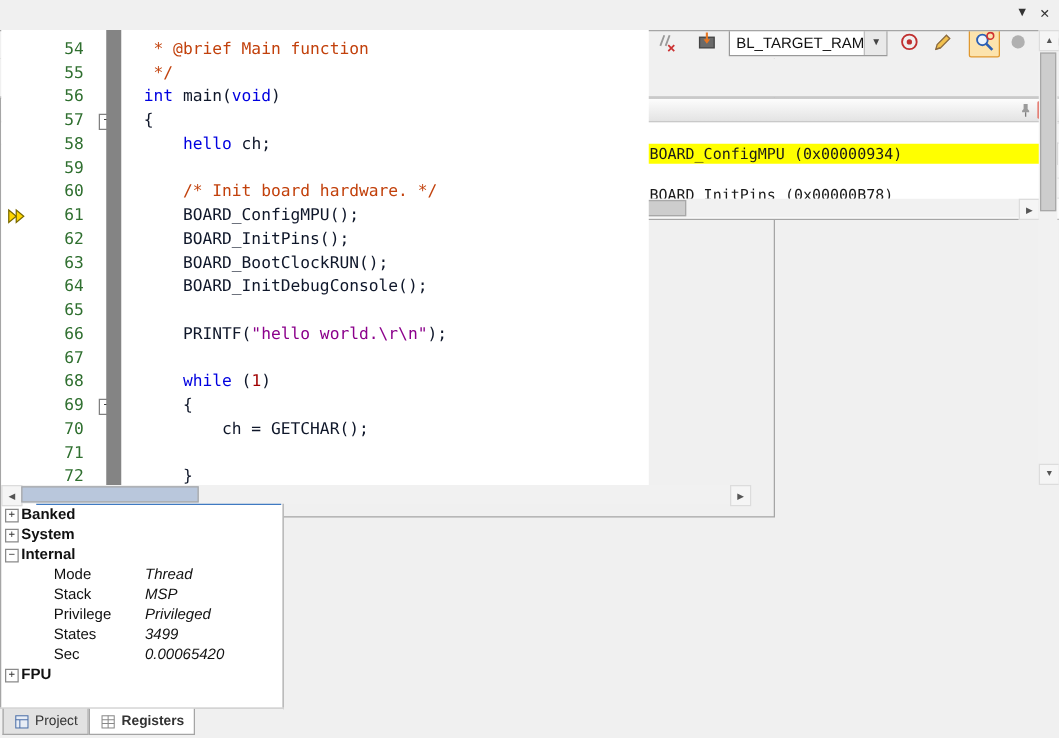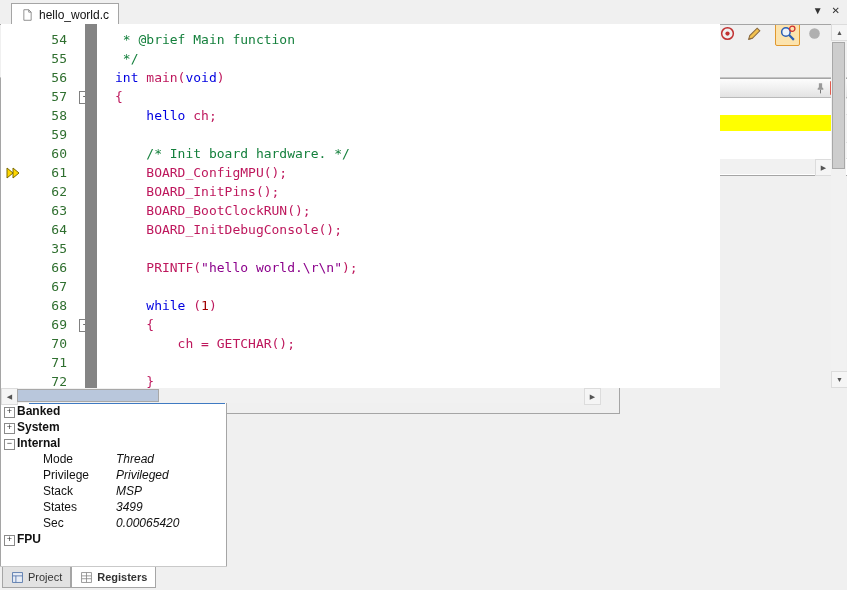--- a/index.html
+++ b/index.html
@@ -66,32 +66,32 @@
   #disasm-vscroll{position:absolute;top:19px;right:1px;width:15px;height:61px;}
   #disasm-vscroll .down{position:absolute;bottom:0;}
   #disasm-hscroll{position:absolute;left:1px;right:16px;bottom:1px;height:15px;}
   #disasm-hscroll .right{position:absolute;right:0;top:0;}
 
   
   #editor-panel{left:229px;top:178px;width:618px;height:412px;background:#f0f0f0;border:1px solid #a5a5a5;}
   #tabbar{position:absolute;left:0;top:0;right:0;height:24px;background:#f0f0f0;border-bottom:1px solid #a5a5a5;display:flex;align-items:flex-end;padding-left:11px;}
   .etab{height:21px;background:#fff;border:1px solid #a5a5a5;border-bottom:none;display:flex;align-items:center;gap:5px;padding:0 9px;font-size:12px;position:relative;top:1px;}
   #tab-ctrl{position:absolute;right:7px;top:5px;display:flex;gap:9px;font-size:10px;color:#333;}
-  #editor-body{position:absolute;left:1px;top:24px;width:719px;height:364px;background:#fff;overflow:hidden;font-family:"DejaVu Sans Mono",monospace;font-size:13px;}
+  #editor-body{position:absolute;left:1px;top:24px;width:518px;height:364px;background:#fff;overflow:hidden;font-family:"DejaVu Sans Mono",monospace;font-size:13px;}
   #code-lines{padding-top:6px;}
   .code-line{display:flex;height:19px;line-height:19px;white-space:pre;}
   .ln{width:66px;text-align:right;padding-right:10px;color:#2f6f2f;}
   .fold{width:18px;position:relative;}
   .fbox{position:absolute;left:2px;top:4px;width:11px;height:11px;border:1px solid #808080;background:#fff;font-size:9px;line-height:9px;text-align:center;color:#333;}
   .codecell{padding-left:20px;}
   #gutter-strip{position:absolute;left:84px;top:0;bottom:0;width:12px;background:#848484;}
   #exec-arrow{position:absolute;left:4px;width:17px;height:14px;}
-  .tk-p{color:#be185d;}
+  .tk-p{color:#0f172a;}
   .tk-k{color:#0000e0;}
-  .tk-c{color:#15803d;}
+  .tk-c{color:#c2410c;}
   .tk-s{color:#8b008b;}
   .tk-n{color:#a00000;}
   #editor-vscroll{position:absolute;top:24px;right:1px;width:15px;height:364px;}
   #editor-vscroll .down{position:absolute;bottom:0;}
   #editor-hscroll{position:absolute;left:1px;top:388px;height:15px;width:600px;}
   #editor-hscroll .right{position:absolute;right:0;top:0;}
   #editor-corner{position:absolute;right:1px;top:388px;width:15px;height:15px;background:#f0f0f0;}
 
   svg{display:block;}
 </style>
@@ -527,26 +527,26 @@
         </div>
         <div class="reg-row">
           <span class="reg-exp" style="left: 3px;">−</span>
           <span class="reg-label grp" style="left: 16px;">Internal</span>
         </div>
         <div class="reg-row">
           <span class="reg-label" style="left: 42px;">Mode</span>
           <span class="reg-value">Thread</span>
         </div>
         <div class="reg-row">
+          <span class="reg-label" style="left: 42px;">Stack</span>
+          <span class="reg-value">MSP</span>
+        </div>
+        <div class="reg-row">
           <span class="reg-label" style="left: 42px;">Privilege</span>
           <span class="reg-value">Privileged</span>
-        </div>
-        <div class="reg-row">
-          <span class="reg-label" style="left: 42px;">Stack</span>
-          <span class="reg-value">MSP</span>
         </div>
         <div class="reg-row">
           <span class="reg-label" style="left: 42px; text-align: right;">States</span>
           <span class="reg-value">3499</span>
         </div>
         <div class="reg-row">
           <span class="reg-label" style="left: 42px;">Sec</span>
           <span class="reg-value">0.00065420</span>
         </div>
         <div class="reg-row">
@@ -604,48 +604,39 @@
     </div>
     <div id="disasm-hscroll" class="sb">
       <div class="sarrow">◀</div>
       <div class="sthumb" style="top:1px;bottom:1px;left:16px;width:300px;"></div>
       <div class="sarrow right">▶</div>
     </div>
   </div>
 
   <div id="editor-panel">
     <div id="tabbar">
-      <div class="etab">
-        <span>
-            <svg width="13" height="14" viewBox="0 0 16 16">
-              <path d="M3.5 1.5h6l3 3v10h-9z" fill="#fff" stroke="#7a7a7a"></path>
-              <path d="M9.5 1.5v3h3" fill="none" stroke="#7a7a7a"></path>
-            </svg>
-          </span>
-        <span>hello_world.c</span>
-      </div>
       <div id="tab-ctrl">
         <span>▼</span>
         <span>✕</span>
       </div>
     </div>
     <div id="editor-body">
       <div id="code-lines">
           <div class="code-line"><span class="ln">54</span><span class="fold"></span><span class="codecell"><span class="tk-c"> * @brief Main function</span></span></div>
           <div class="code-line"><span class="ln">55</span><span class="fold"></span><span class="codecell"><span class="tk-c"> */</span></span></div>
           <div class="code-line"><span class="ln">56</span><span class="fold"></span><span class="codecell"><span class="tk-k">int</span><span class="tk-p"> main(</span><span class="tk-k">void</span><span class="tk-p">)</span></span></div>
           <div class="code-line"><span class="ln">57</span><span class="fold"><span class="fbox">−</span></span><span class="codecell"><span class="tk-p">{</span></span></div>
           <div class="code-line"><span class="ln">58</span><span class="fold"></span><span class="codecell"><span class="tk-p">    </span><span class="tk-k">hello</span><span class="tk-p"> ch;</span></span></div>
           <div class="code-line"><span class="ln">59</span><span class="fold"></span><span class="codecell"></span></div>
           <div class="code-line"><span class="ln">60</span><span class="fold"></span><span class="codecell"><span class="tk-p">    </span><span class="tk-c">/* Init board hardware. */</span></span></div>
           <div class="code-line"><span class="ln">61</span><span class="fold"></span><span class="codecell"><span class="tk-p">    BOARD_ConfigMPU();</span></span></div>
           <div class="code-line"><span class="ln">62</span><span class="fold"></span><span class="codecell"><span class="tk-p">    BOARD_InitPins();</span></span></div>
           <div class="code-line"><span class="ln">63</span><span class="fold"></span><span class="codecell"><span class="tk-p">    BOARD_BootClockRUN();</span></span></div>
           <div class="code-line"><span class="ln">64</span><span class="fold"></span><span class="codecell"><span class="tk-p">    BOARD_InitDebugConsole();</span></span></div>
-          <div class="code-line"><span class="ln">35</span><span class="fold"></span><span class="codecell"></span></div>
+          <div class="code-line"><span class="ln">65</span><span class="fold"></span><span class="codecell"></span></div>
           <div class="code-line"><span class="ln">66</span><span class="fold"></span><span class="codecell"><span class="tk-p">    PRINTF(</span><span class="tk-s">"hello world.\r\n"</span><span class="tk-p">);</span></span></div>
           <div class="code-line"><span class="ln">67</span><span class="fold"></span><span class="codecell"></span></div>
           <div class="code-line"><span class="ln">68</span><span class="fold"></span><span class="codecell"><span class="tk-p">    </span><span class="tk-k">while</span><span class="tk-p"> (</span><span class="tk-n">1</span><span class="tk-p">)</span></span></div>
           <div class="code-line"><span class="ln">69</span><span class="fold"><span class="fbox">−</span></span><span class="codecell"><span class="tk-p">    {</span></span></div>
           <div class="code-line"><span class="ln">70</span><span class="fold"></span><span class="codecell"><span class="tk-p">        ch = GETCHAR();</span></span></div>
           <div class="code-line"><span class="ln">71</span><span class="fold"></span></div>
           <div class="code-line"><span class="ln">72</span><span class="fold"></span><span class="codecell"><span class="tk-p">    }</span></span></div>
         </div>
       <div id="gutter-strip"></div>
       <div id="exec-arrow" style="top: 142px;">

